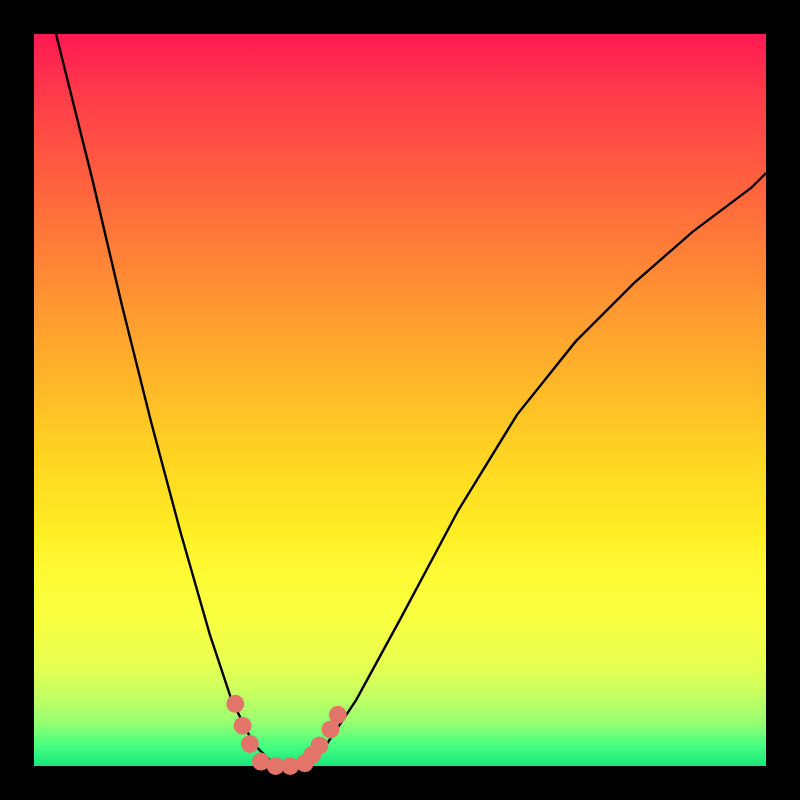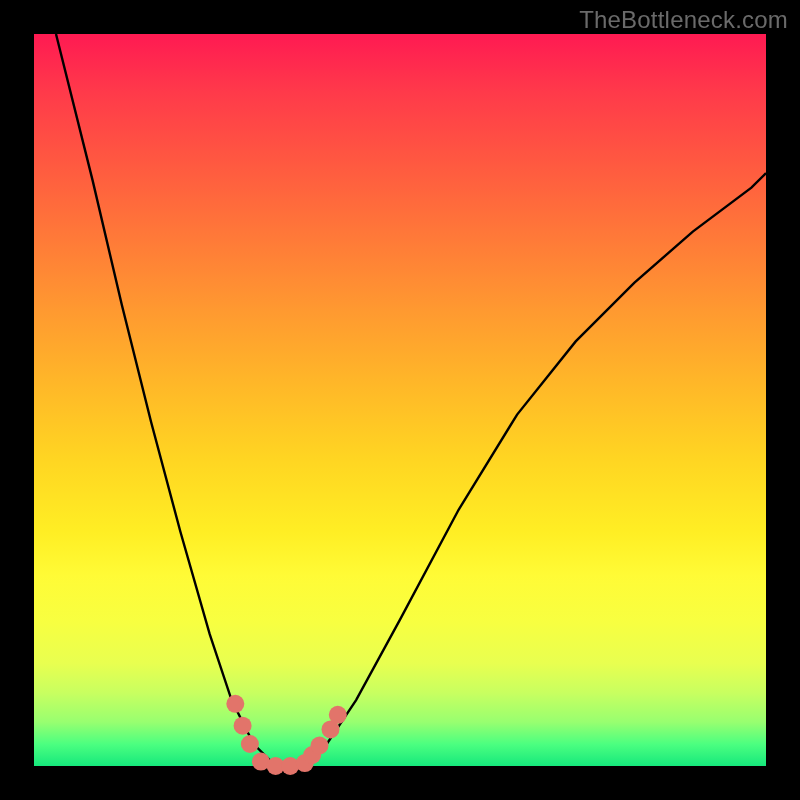--- a/index.html
+++ b/index.html
@@ -78,14 +78,13 @@
           <circle cx="256.2" cy="732.0" r="9" fill="#e2746a"></circle>
           <circle cx="270.8" cy="729.1" r="9" fill="#e2746a"></circle>
           <circle cx="278.2" cy="721.0" r="9" fill="#e2746a"></circle>
           <circle cx="285.5" cy="711.5" r="9" fill="#e2746a"></circle>
           <circle cx="296.5" cy="695.4" r="9" fill="#e2746a"></circle>
           <circle cx="303.8" cy="680.8" r="9" fill="#e2746a"></circle>
         </g>
     </svg>
   </div>
 
-  <div class="watermark">TheBottleneck.com</div>
 </div>
 
 </body></html>

